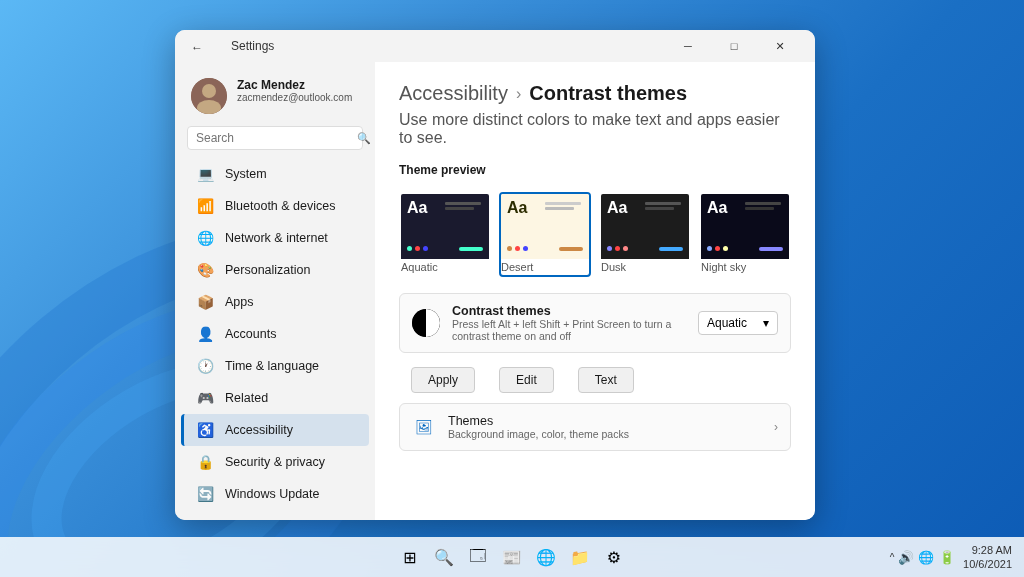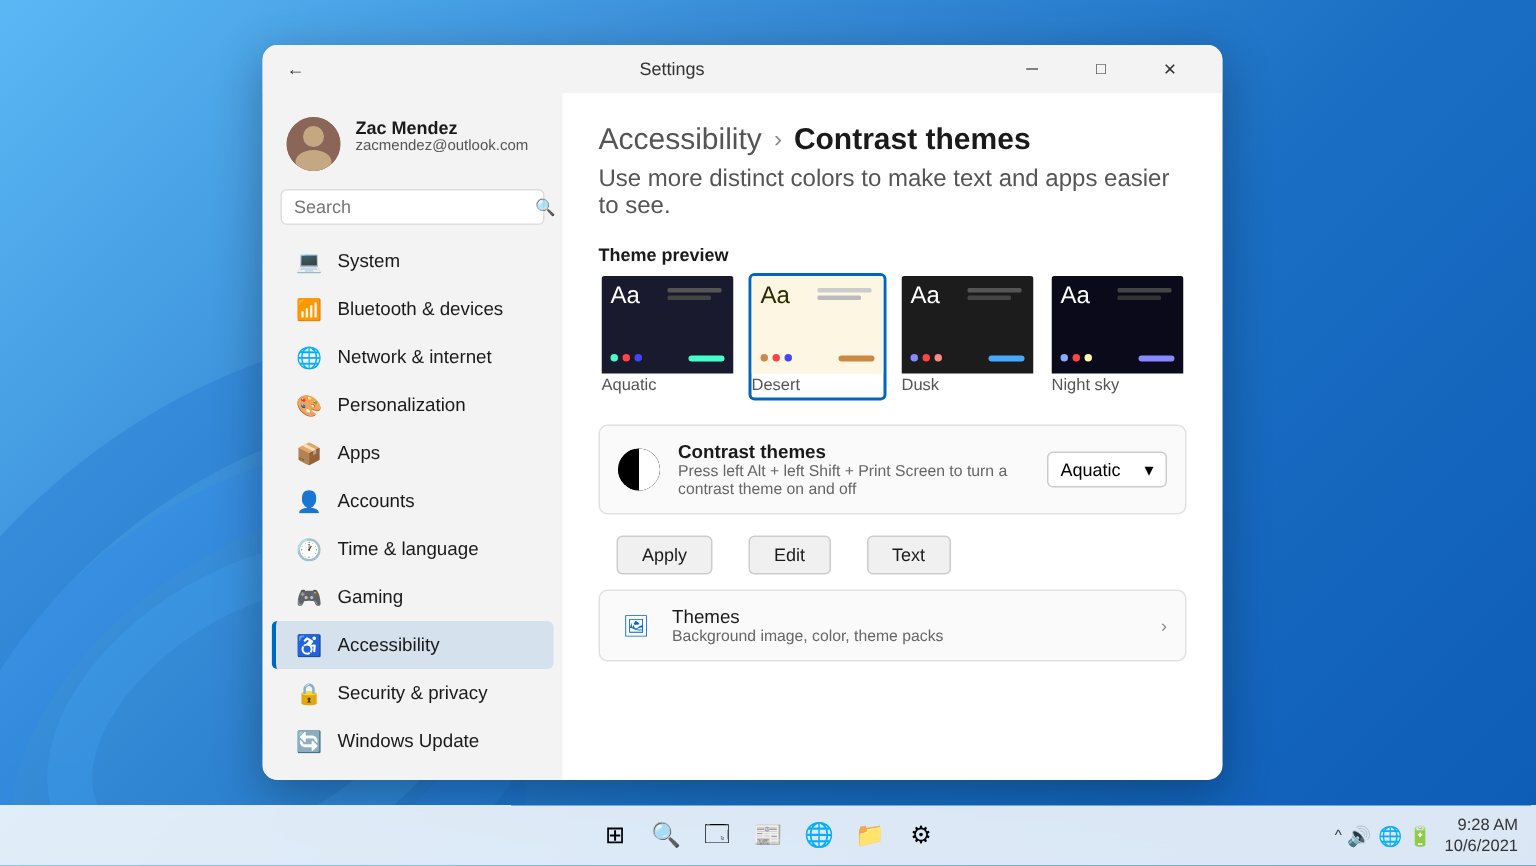--- a/index.html
+++ b/index.html
@@ -98,21 +98,20 @@
       border-radius: 4px;
       cursor: pointer;
       font-size: 12px;
       color: #333;
     }
     .title-bar-title {
       font-size: 12px;
       color: #333;
       margin-left: 24px;
       flex: 1;
-      text-align: center;
     }
     .title-bar-controls {
       display: flex;
       gap: 0;
     }
     .title-bar-btn {
       width: 46px;
       height: 32px;
       display: flex;
       align-items: center;
@@ -238,21 +237,21 @@
       font-size: 16px;
       color: #555;
       margin-bottom: 16px;
     }
 
     
     .section-label {
       font-size: 12px;
       font-weight: 600;
       color: #1a1a1a;
-      margin-bottom: 5px;
+      margin-bottom: 15px;
     }
     .theme-cards {
       display: flex;
       gap: 8px;
       margin-bottom: 16px;
     }
     .theme-card {
       width: 94px;
       border: 2px solid transparent;
       border-radius: 4px;
@@ -264,21 +263,21 @@
     }
     .theme-preview-box {
       height: 65px;
       position: relative;
       padding: 6px;
       display: flex;
       flex-direction: column;
     }
     .theme-aa {
       font-size: 16px;
-      font-weight: normal;
+      font-weight: bold;
       line-height: 1;
       margin-bottom: 2px;
     }
     .theme-lines {
       display: flex;
       flex-direction: column;
       gap: 2px;
       position: absolute;
       right: 8px;
       top: 8px;
@@ -548,21 +547,21 @@
       <div class="nav-item">
         <span class="nav-icon icon-accounts">👤</span>
         <span>Accounts</span>
       </div>
       <div class="nav-item">
         <span class="nav-icon icon-time">🕐</span>
         <span>Time &amp; language</span>
       </div>
       <div class="nav-item">
         <span class="nav-icon icon-gaming">🎮</span>
-        <span>Gaming</span>
+        <span>Related</span>
       </div>
       <div class="nav-item active">
         <span class="nav-icon icon-access">♿</span>
         <span>Accessibility</span>
       </div>
       <div class="nav-item">
         <span class="nav-icon icon-security">🔒</span>
         <span>Security &amp; privacy</span>
       </div>
       <div class="nav-item">

